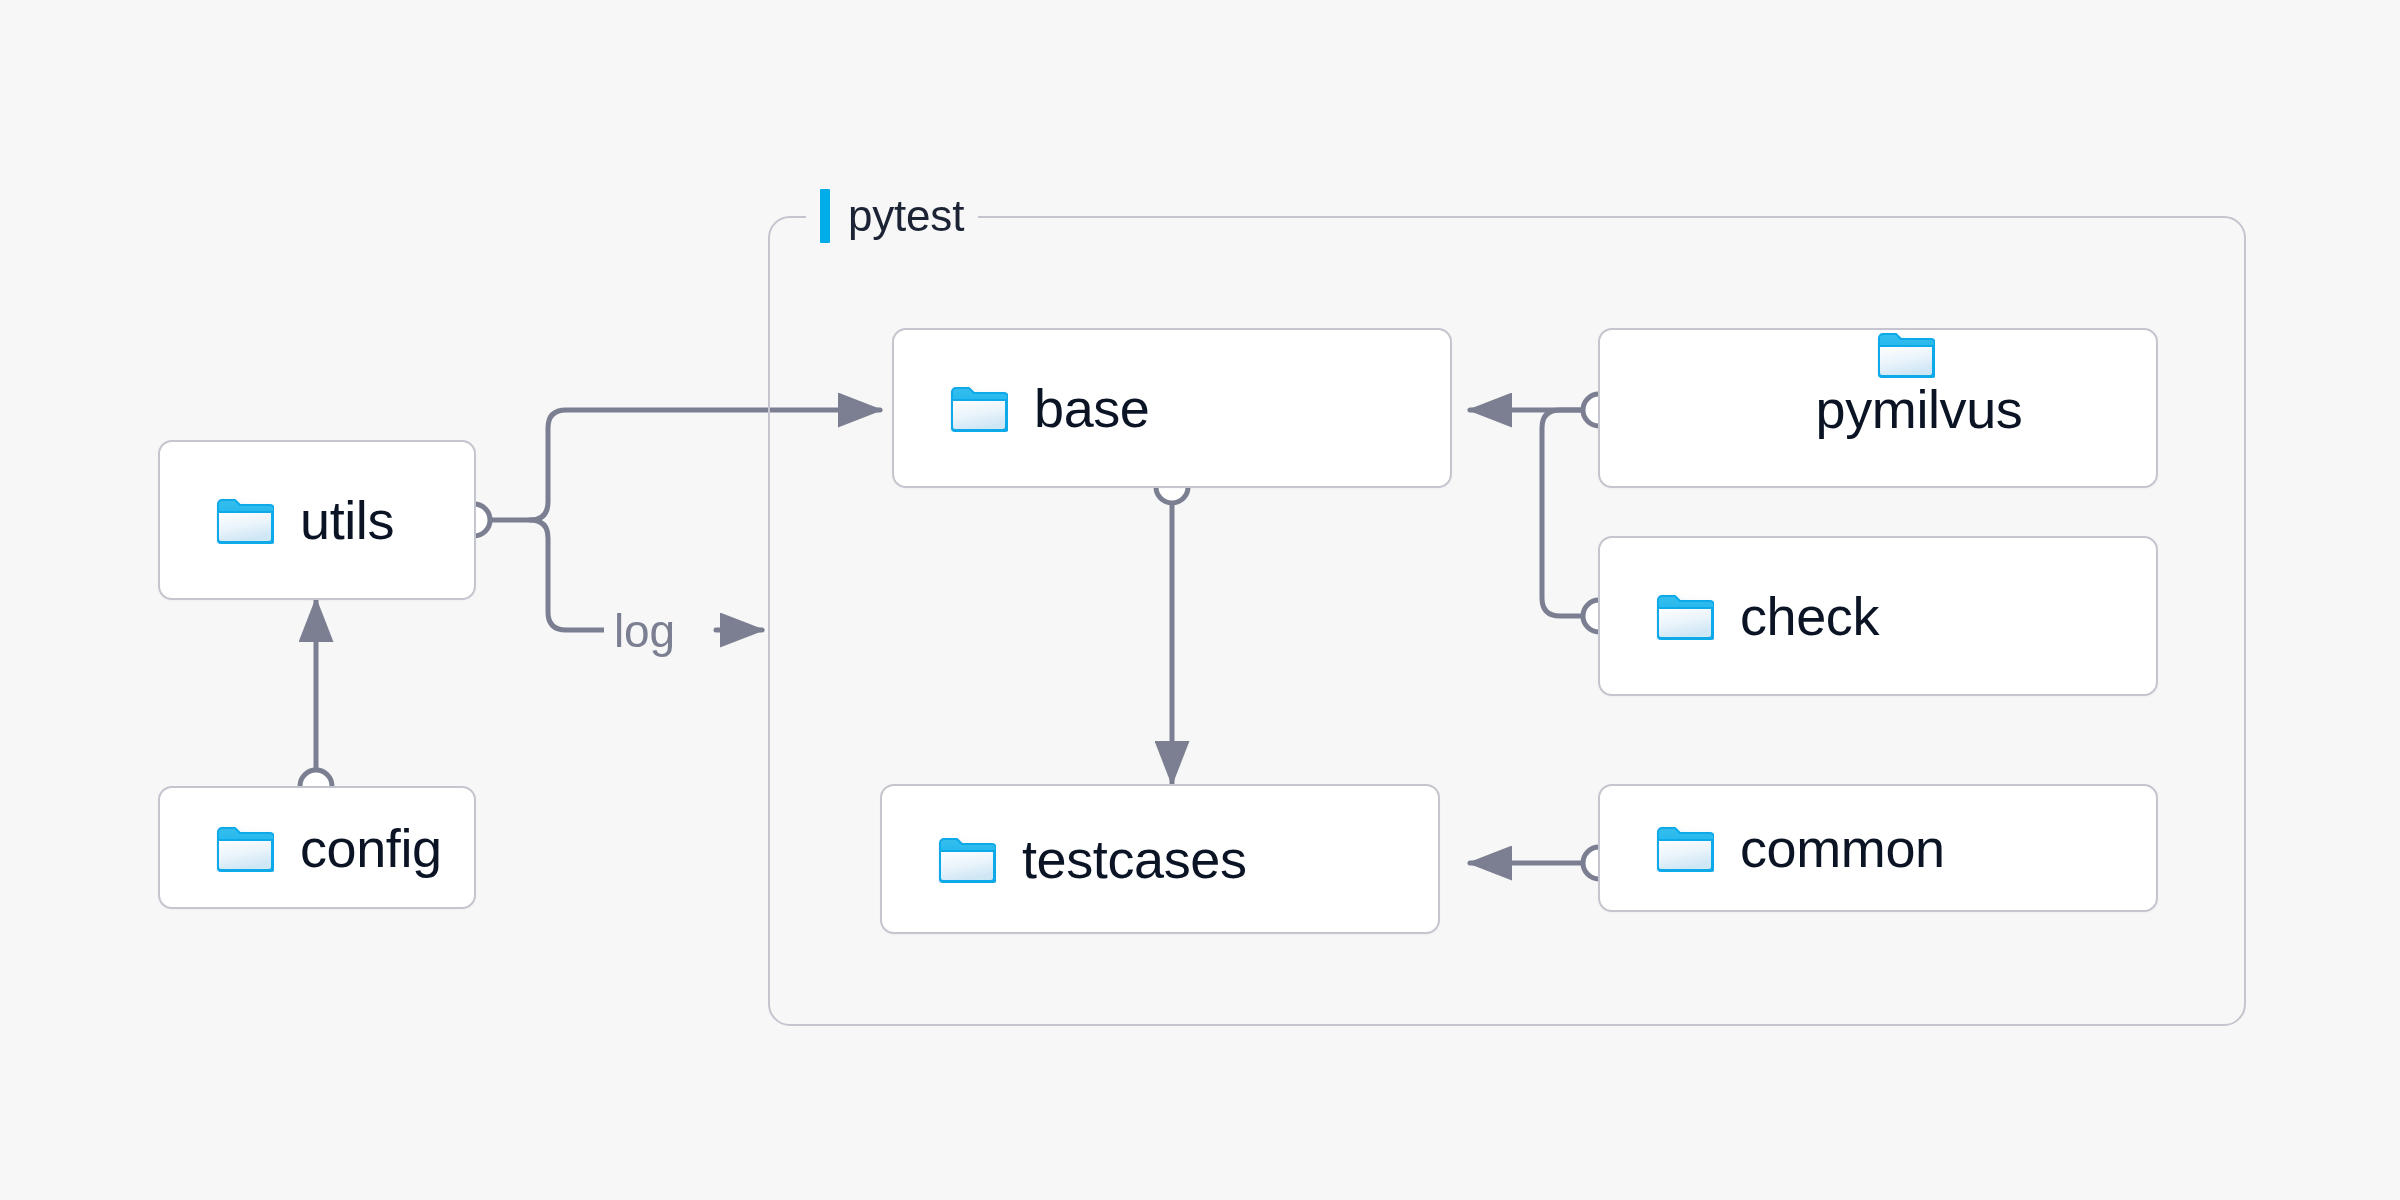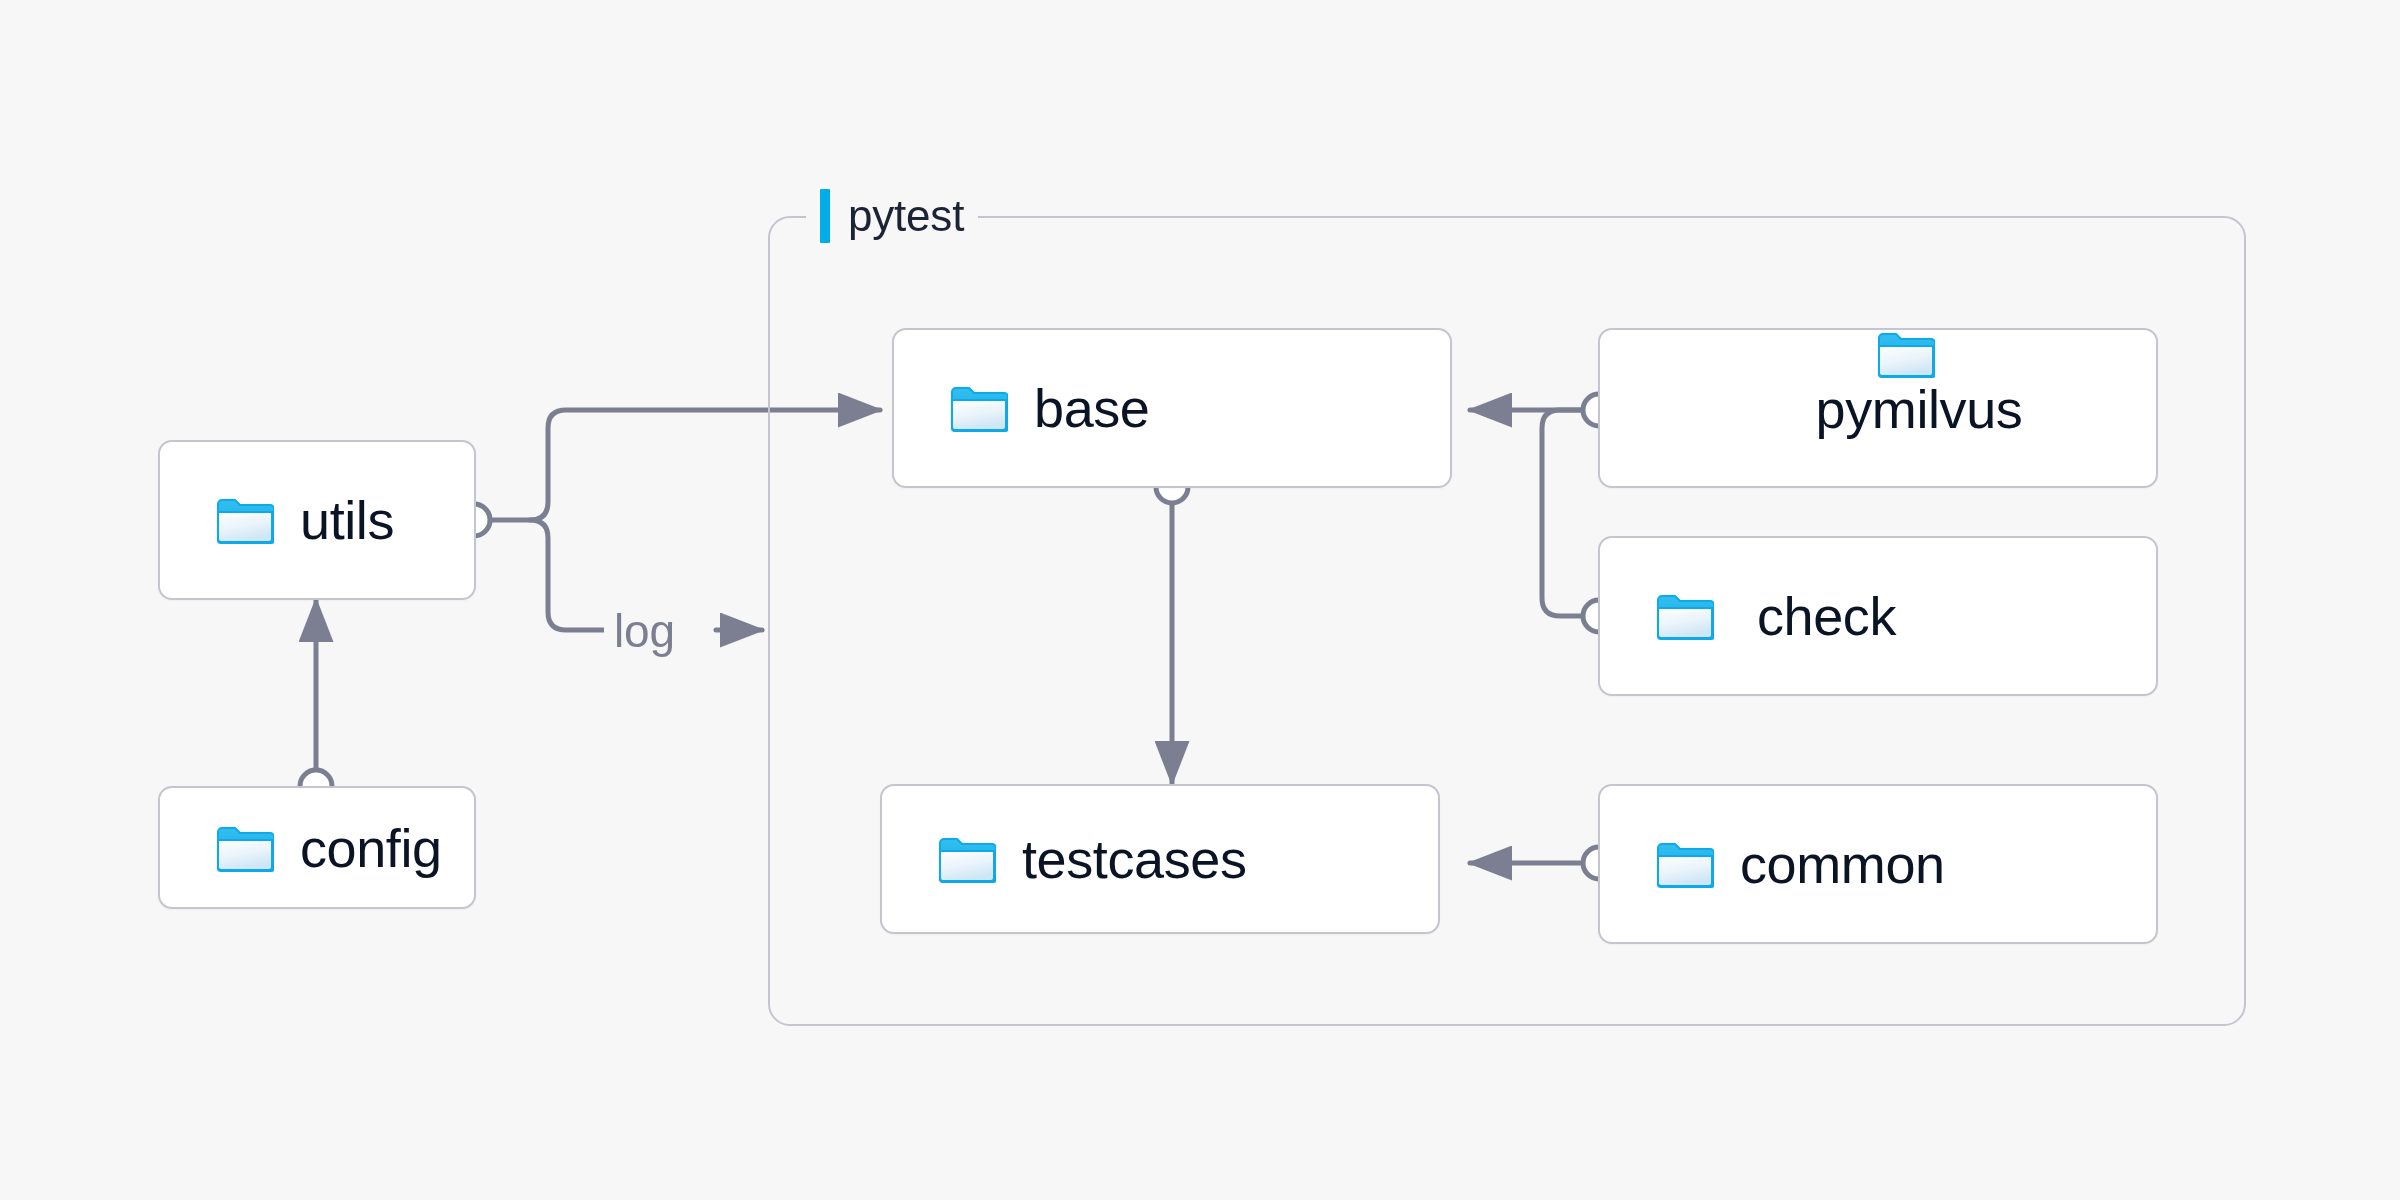--- a/index.html
+++ b/index.html
@@ -199,31 +199,31 @@
   <div class="node" style="left:1598px; top:328px; width:560px; height:160px;flex-direction:column;">
     <svg class="folder-icon" viewBox="0 0 58 48">
       <g filter="url(#folderShadow)">
         <path d="M2 8 a4 4 0 0 1 4-4 h13 l5 5 h30 a4 4 0 0 1 4 4 v31 a3 3 0 0 1 -3 3 h-50 a3 3 0 0 1 -3 -3 z" fill="url(#folderTab)" stroke="#0aa9e8" stroke-width="2"></path>
         <path d="M2 16 h54 v27 a3 3 0 0 1 -3 3 h-48 a3 3 0 0 1 -3 -3 z" fill="url(#folderGrad)" stroke="#0aa9e8" stroke-width="2"></path>
       </g>
     </svg>
     <span class="node-label">pymilvus</span>
   </div>
 
-  <div class="node" style="left:1598px; top:536px; width:560px; height:160px;gap:17px;">
+  <div class="node" style="left:1598px; top:536px; width:560px; height:160px;">
     <svg class="folder-icon" viewBox="0 0 58 48">
       <g filter="url(#folderShadow)">
         <path d="M2 8 a4 4 0 0 1 4-4 h13 l5 5 h30 a4 4 0 0 1 4 4 v31 a3 3 0 0 1 -3 3 h-50 a3 3 0 0 1 -3 -3 z" fill="url(#folderTab)" stroke="#0aa9e8" stroke-width="2"></path>
         <path d="M2 16 h54 v27 a3 3 0 0 1 -3 3 h-48 a3 3 0 0 1 -3 -3 z" fill="url(#folderGrad)" stroke="#0aa9e8" stroke-width="2"></path>
       </g>
     </svg>
     <span class="node-label">check</span>
   </div>
 
-  <div class="node" style="left:1598px; top:784px; width:560px; height:160px;">
+  <div class="node" style="left:1598px; top:784px; width:560px; height:128px;">
     <svg class="folder-icon" viewBox="0 0 58 48">
       <g filter="url(#folderShadow)">
         <path d="M2 8 a4 4 0 0 1 4-4 h13 l5 5 h30 a4 4 0 0 1 4 4 v31 a3 3 0 0 1 -3 3 h-50 a3 3 0 0 1 -3 -3 z" fill="url(#folderTab)" stroke="#0aa9e8" stroke-width="2"></path>
         <path d="M2 16 h54 v27 a3 3 0 0 1 -3 3 h-48 a3 3 0 0 1 -3 -3 z" fill="url(#folderGrad)" stroke="#0aa9e8" stroke-width="2"></path>
       </g>
     </svg>
     <span class="node-label">common</span>
   </div>
 
 </div>

